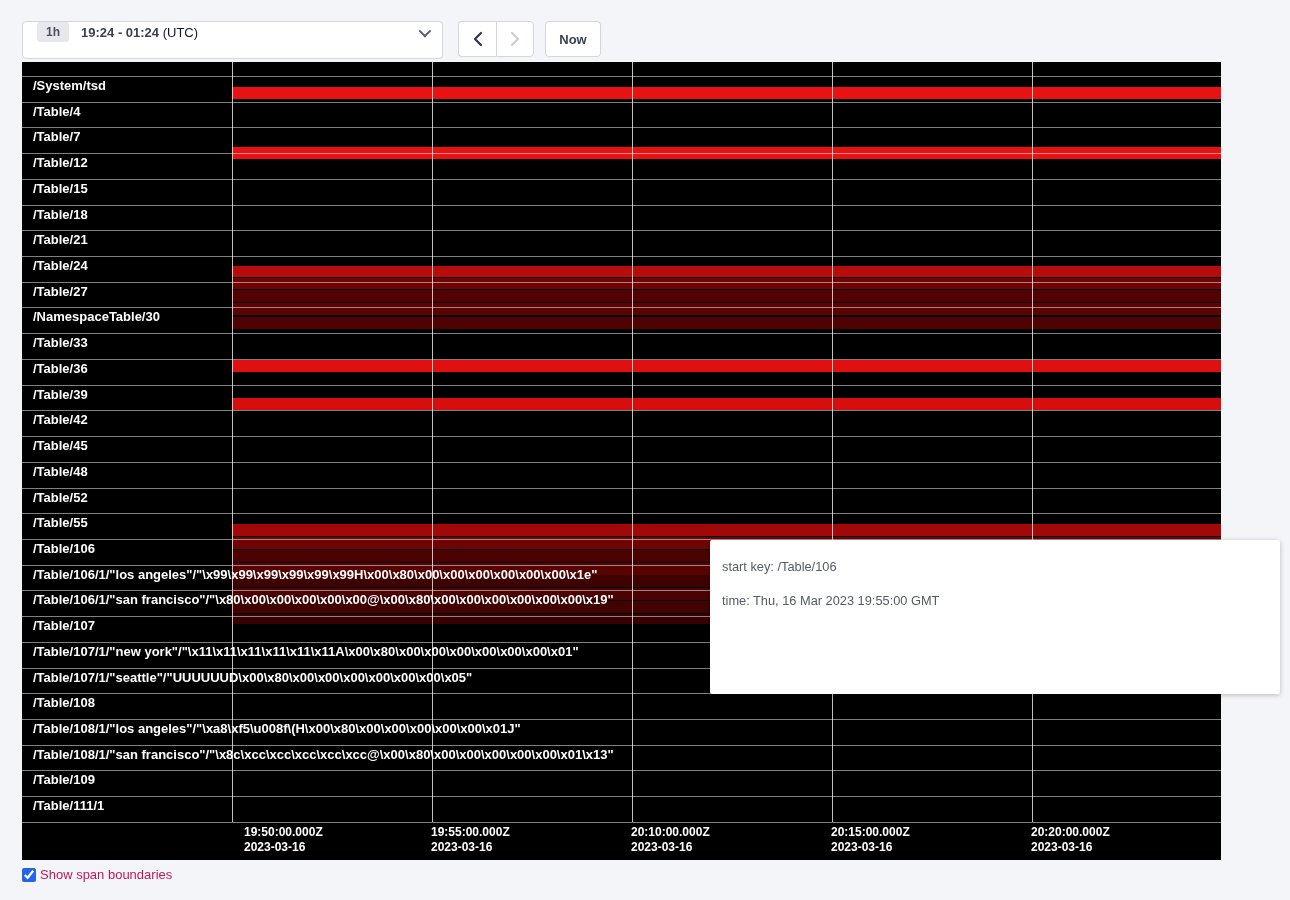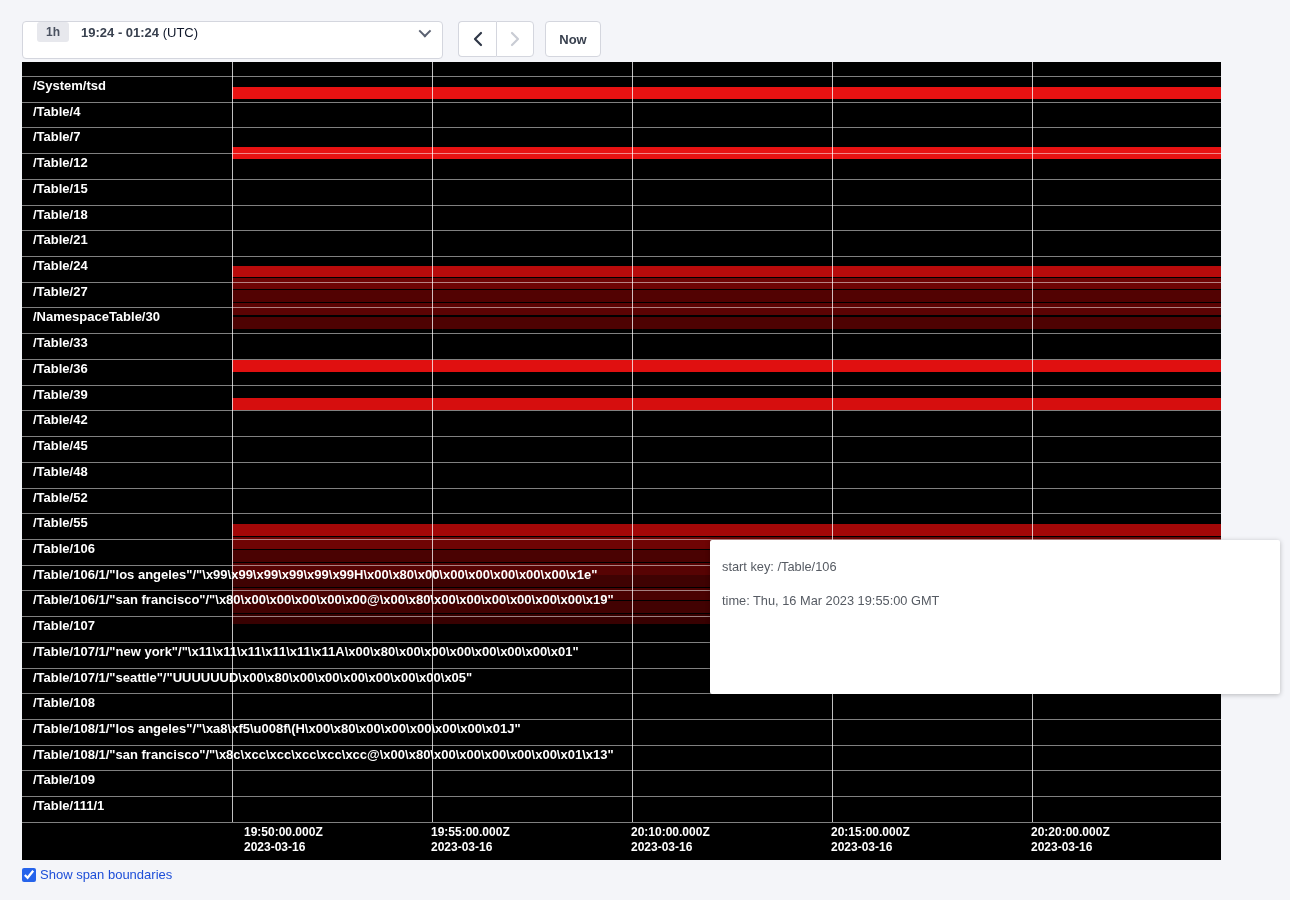--- a/index.html
+++ b/index.html
@@ -71,21 +71,21 @@
   .tline {
     font-size:12.8px; color:#565b63; line-height:34px; white-space:nowrap; overflow:hidden;
   }
 
   
   .span-toggle {
     position:absolute; left:22px; top:867px; display:flex; align-items:center;
     cursor:pointer;
   }
   .span-toggle input { width:14px; height:14px; accent-color:#2563eb; margin-right:4px; cursor:pointer; }
-  .span-toggle span { font-size:13px; color:#1d4ed8; }
+  .span-toggle span { font-size:13px; color:#be185d; }
 </style>
 </head>
 <body>
 
 <div class="time-select">
   <span class="pill">1h</span>
   <span class="range-text"><b>19:24 - 01:24</b>&nbsp;<span class="tz">(UTC)</span></span>
   <span class="chev"></span>
 </div>
 

